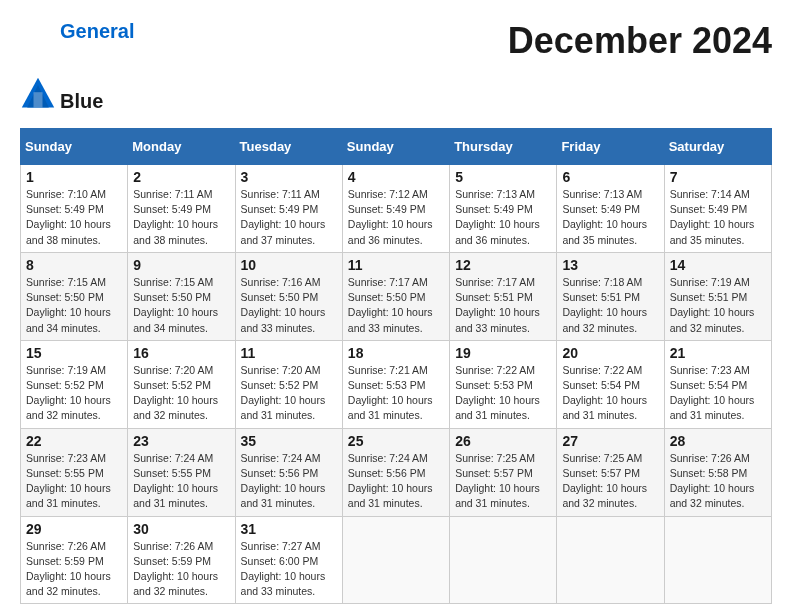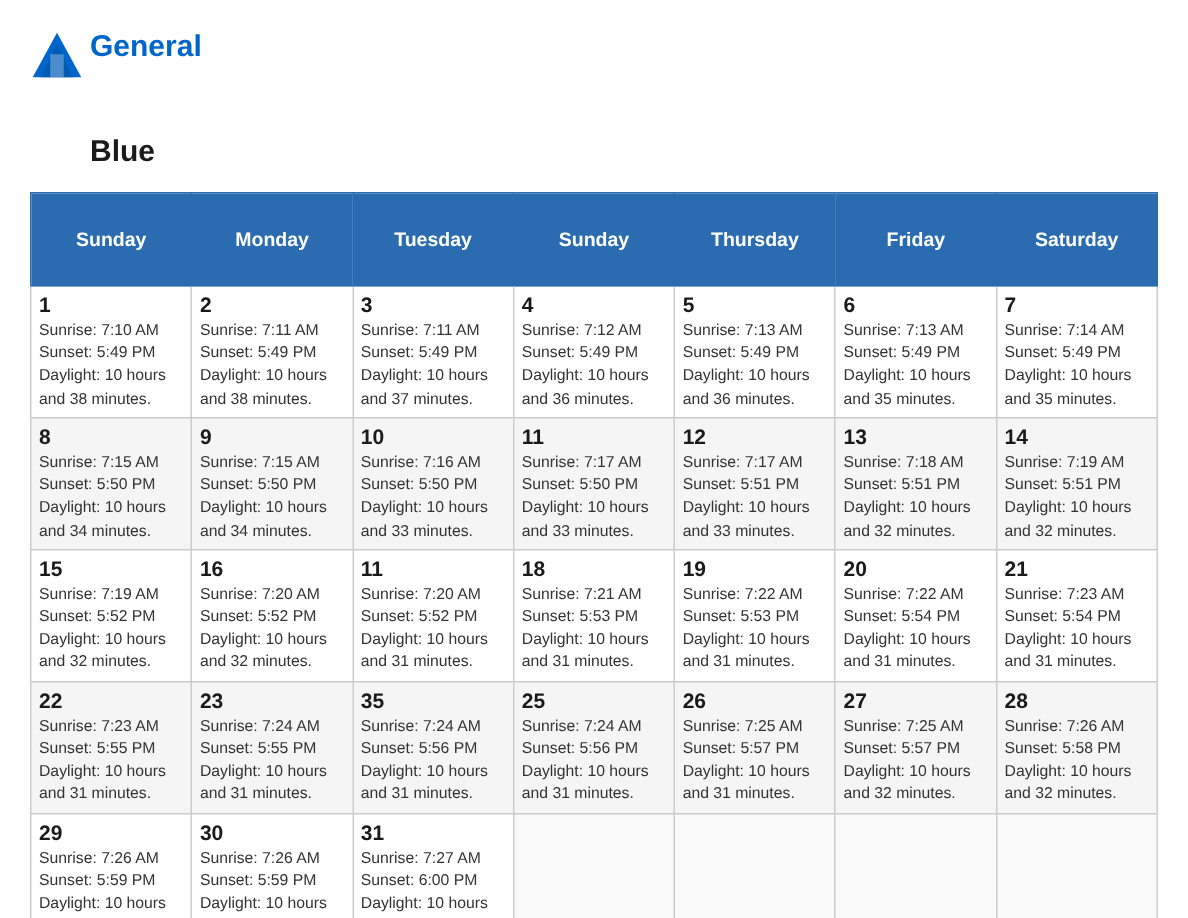--- a/index.html
+++ b/index.html
@@ -11,21 +11,21 @@
       padding: 20px;
     }
     .header {
       display: flex;
       justify-content: space-between;
       align-items: flex-start;
       margin-bottom: 16px;
     }
     .logo {
       display: flex;
-      align-items: flex-start;
+      align-items: flex-end;
     }
     .logo-icon {
       width: 36px;
       height: 36px;
       margin-right: 4px;
     }
     .title-block {
       text-align: right;
     }
     .month-title {
@@ -38,22 +38,22 @@
       color: #444;
     }
     .calendar {
       width: 100%;
       border-collapse: collapse;
       font-size: 11px;
     }
     .calendar thead th {
       background: #2b6cb0;
       color: #fff;
-      padding: 23px 4px;
-      text-align: center;
+      padding: 10px 4px;
+      text-align: left;
       font-size: 13px;
       font-weight: bold;
       border: 1px solid #2b6cb0;
     }
     .calendar tbody td {
       border: 1px solid #ccc;
       vertical-align: top;
       padding: 4px 5px;
       width: calc(100% / 7);
       min-height: 80px;
@@ -91,20 +91,21 @@
     <div>
       <div style="font-size:20px;font-weight:bold;color:#1a1a1a;line-height:1.1;">
         <span style="color:#0066cc;">General</span>
       </div>
       <div style="font-size:20px;font-weight:bold;color:#1a1a1a;line-height:1.1;margin-top:48px;">
         <span>Blue</span>
       </div>
     </div>
   </div>
   <div class="title-block">
+    <div class="month-title">December 2024</div>
   </div>
 </div>
 
 <table class="calendar">
   <thead>
     <tr>
     <th>Sunday</th>
         <th>Monday</th>
         <th>Tuesday</th>
         <th>Sunday</th>

